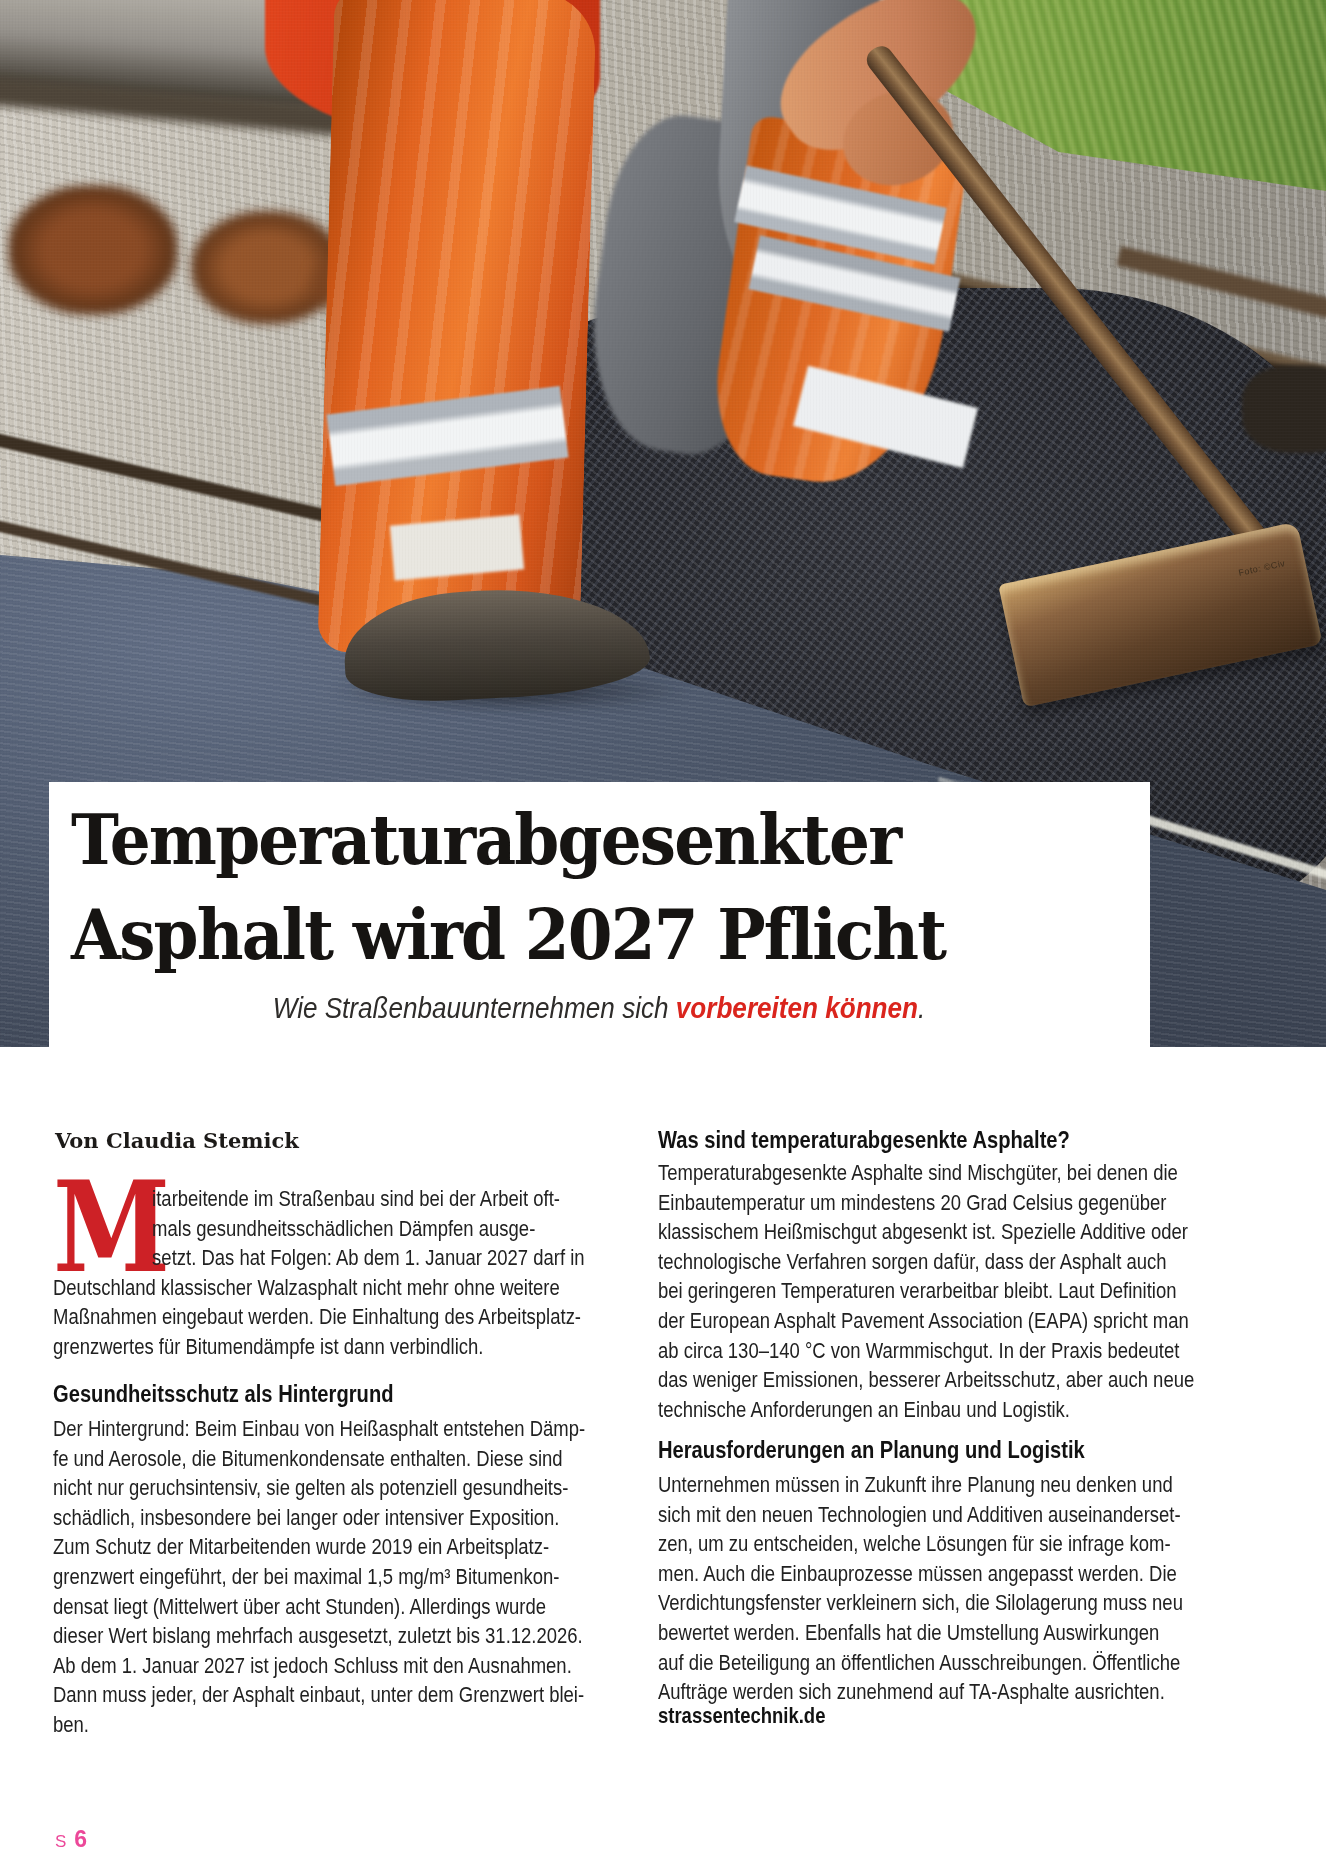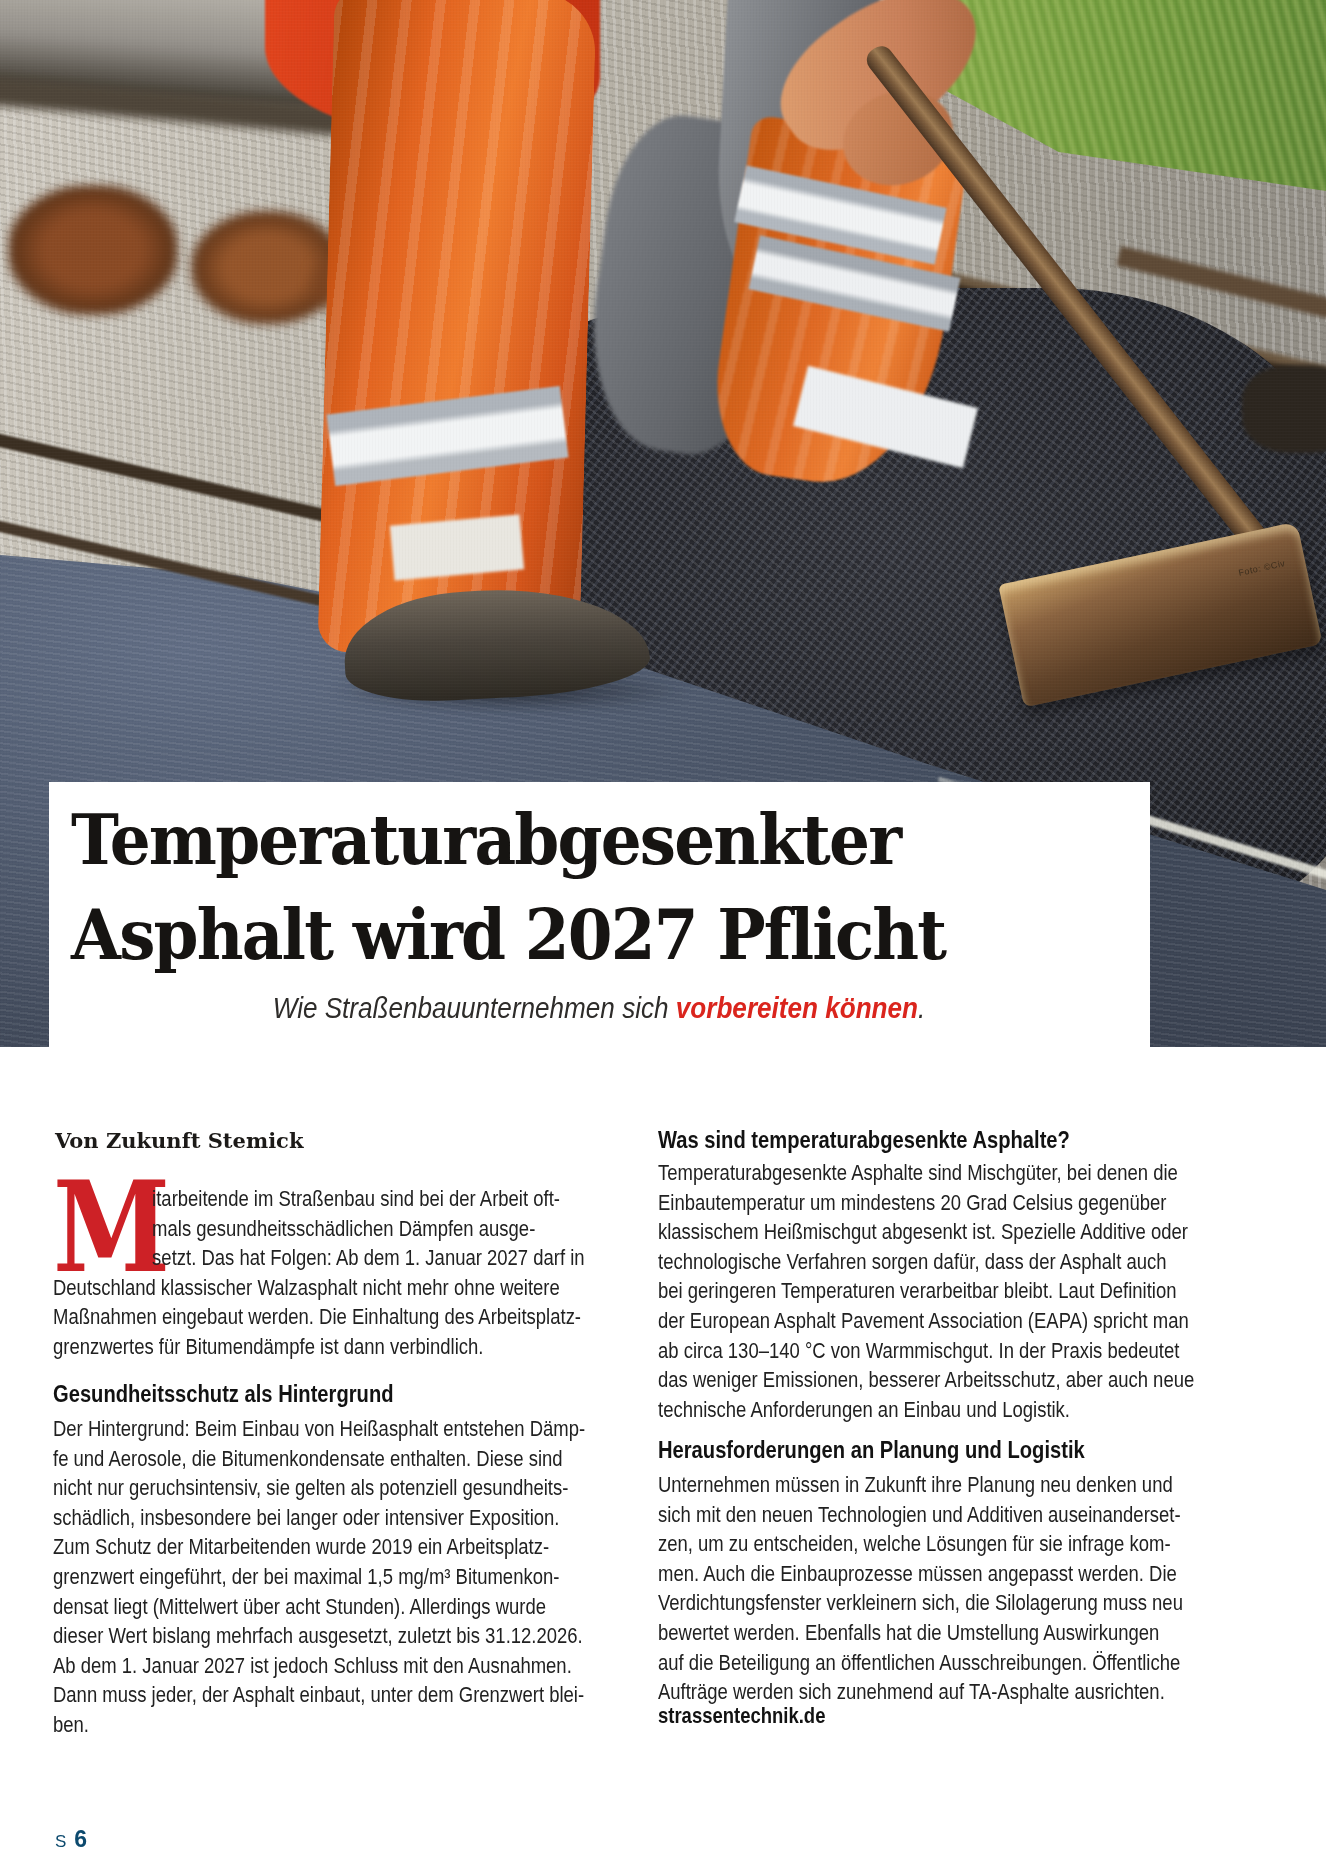--- a/index.html
+++ b/index.html
@@ -96,21 +96,21 @@
   
   .byline{position:absolute;left:55px;top:1128px;font-family:"DejaVu Serif",serif;font-weight:700;
           font-size:21px;color:#1c1a18;}
   .cond{position:absolute;transform:scaleX(.84);transform-origin:0 0;width:696px;}
   .body-text{font-size:22px;line-height:29.6px;color:#212121;white-space:pre-line;letter-spacing:0;}
   .shead{font-size:24px;line-height:28px;font-weight:700;color:#121212;white-space:nowrap;}
   .dropcap{float:left;width:118px;height:86px;font-family:"DejaVu Serif",serif;font-weight:700;
            font-size:126px;line-height:82px;color:#cd2126;margin:2px 0 0 0;}
   .linkline{font-size:22px;font-weight:700;color:#121212;}
 
-  .footer{position:absolute;left:55px;top:1826px;color:#0c4a6e;}
+  .footer{position:absolute;left:55px;top:1826px;color:#ec4899;}
   .footer .pfx{font-size:17px;letter-spacing:1px;}
   .footer .num{font-size:23px;font-weight:700;margin-left:7px;}
 </style>
 </head>
 <body>
 
 <div class="photo">
   <div class="ballast"></div>
   <div class="beam"></div>
   <div class="beam2"></div>
@@ -149,21 +149,21 @@
 </div>
 
 <div class="titlebox">
   <div class="title">
     <div>Temperaturabgesenkter</div>
     <div>Asphalt wird 2027 Pflicht</div>
   </div>
   <div class="subtitle"><span>Wie Straßenbauunternehmen sich </span><span class="hl">vorbereiten können</span><span>.</span></div>
 </div>
 
-<div class="byline">Von Zukunft Stemick</div>
+<div class="byline">Von Claudia Stemick</div>
 
 <div class="cond" style="left:53px;top:1184px;">
   <div class="dropcap">M</div>
   <span class="body-text">itarbeitende im Straßenbau sind bei der Arbeit oft-
 mals gesundheitsschädlichen Dämpfen ausge-
 setzt. Das hat Folgen: Ab dem 1. Januar 2027 darf in
 Deutschland klassischer Walzasphalt nicht mehr ohne weitere
 Maßnahmen eingebaut werden. Die Einhaltung des Arbeitsplatz-
 grenzwertes für Bitumendämpfe ist dann verbindlich.</span>
 </div>

